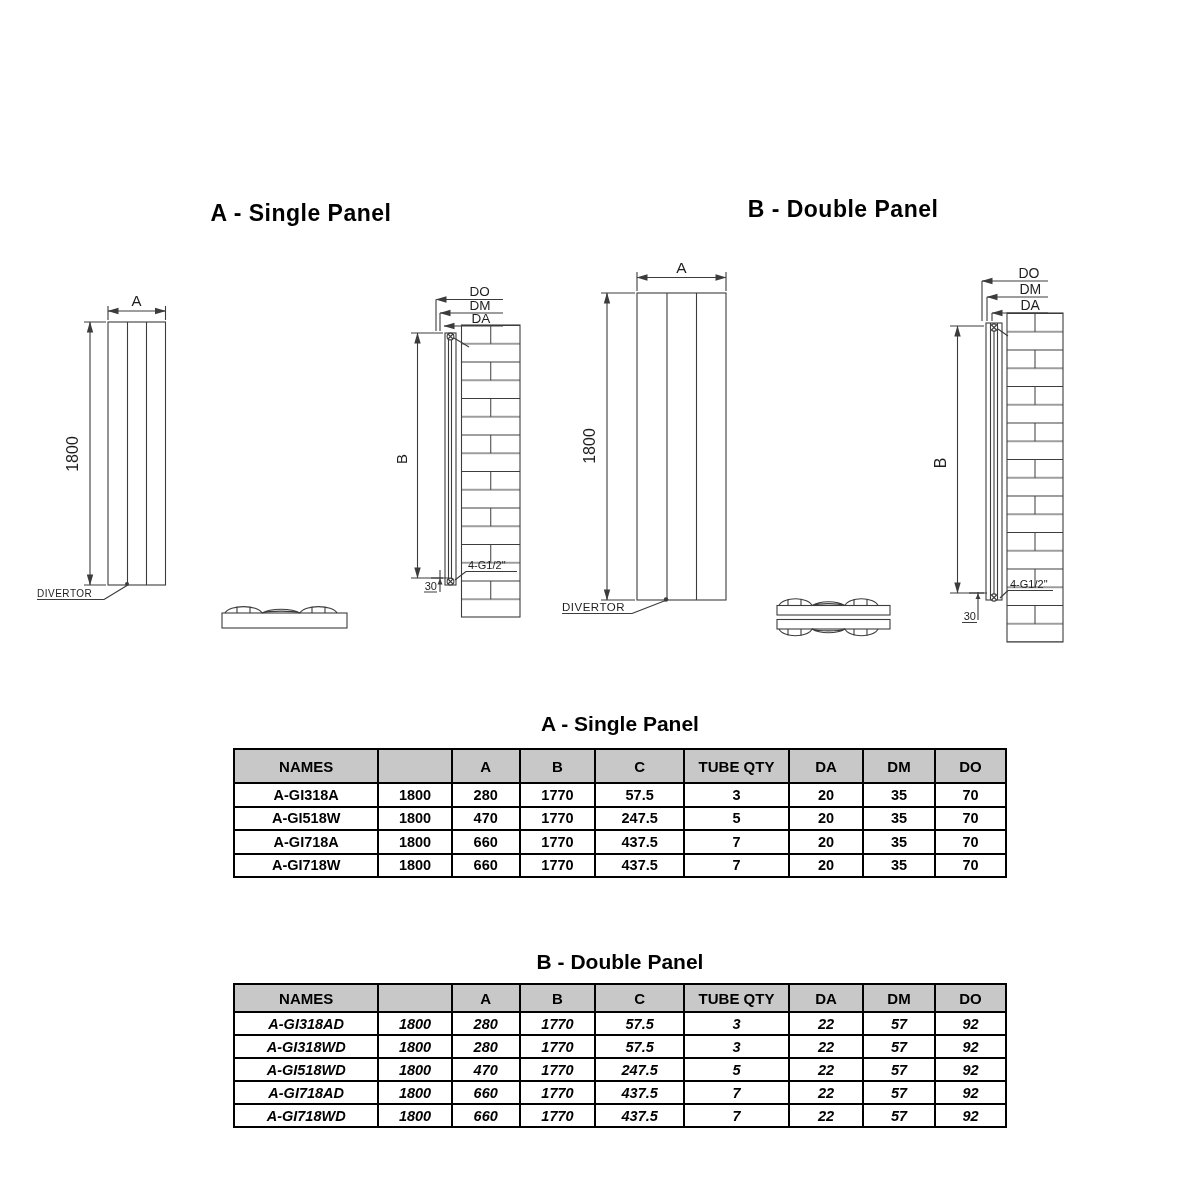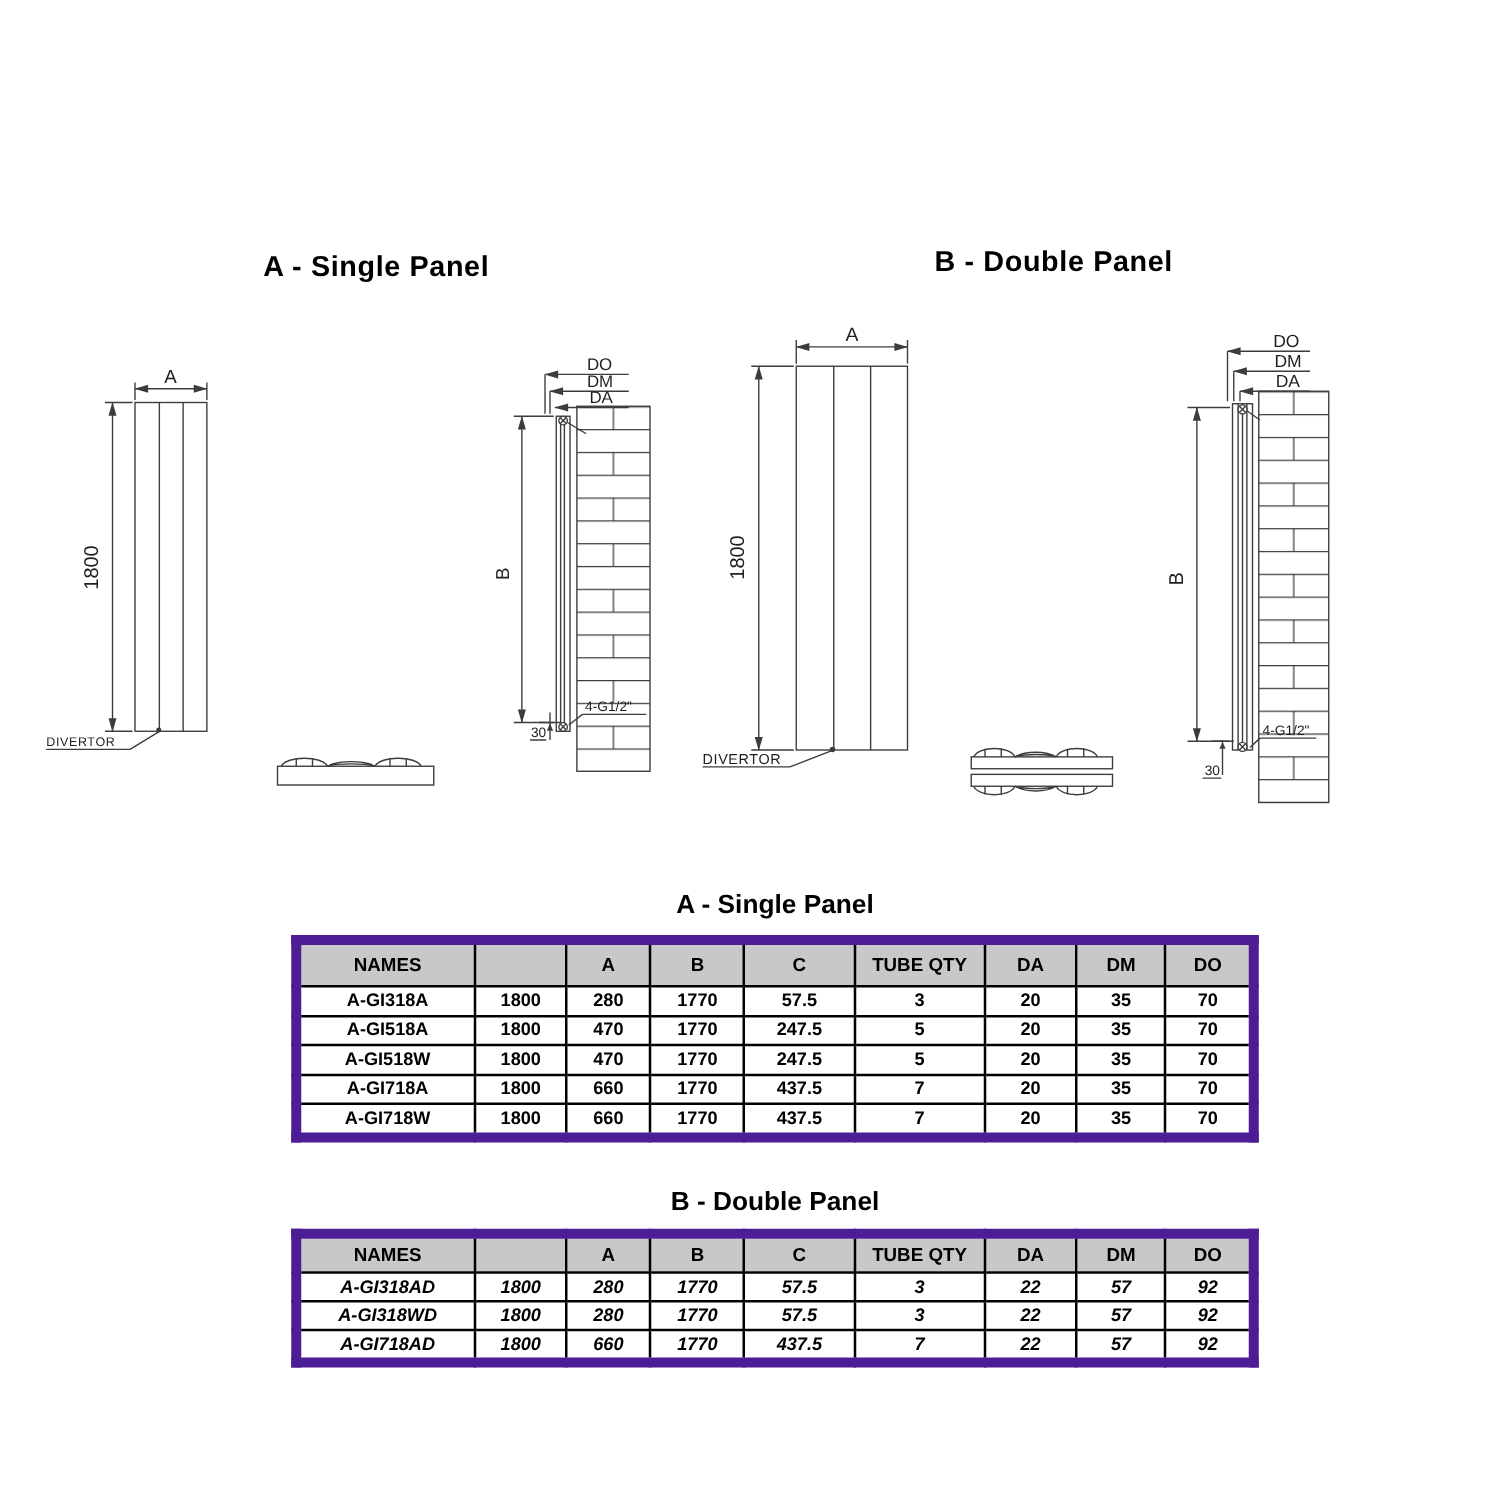--- a/index.html
+++ b/index.html
@@ -8,21 +8,21 @@
   .diagram-title{position:absolute;font-size:23px;font-weight:bold;text-align:center;
                  letter-spacing:.5px;color:#000;}
   #title-single{left:151px;top:200px;width:300px;}
   #title-double{left:693px;top:196px;width:300px;}
   .table-title{position:absolute;left:233px;width:774px;text-align:center;
                font-size:21px;font-weight:bold;}
   #tbl-title-1{top:712px;}
   #tbl-title-2{top:950px;}
   svg text{font-family:"Liberation Sans",sans-serif;fill:#1e1e1e;}
   table{position:absolute;border-collapse:collapse;table-layout:fixed;width:774px;
-        border:8px solid #4c1d95;text-align:center;font-weight:bold;}
+        border:1px solid #4c1d95;text-align:center;font-weight:bold;}
   #table-1{left:233px;top:748px;}
   #table-2{left:233px;top:983px;}
   th,td{border:2px solid #000;overflow:hidden;white-space:nowrap;padding:0;}
   th{background:#c8c8c8;font-size:15px;}
   td{font-size:14.5px;}
   #table-1 th{height:32px;}
   #table-1 td{height:21.5px;}
   #table-2 th{height:26px;}
   #table-2 td{height:21px;font-style:italic;}
 </style>
@@ -189,31 +189,20 @@
           <td>1800</td>
           <td>280</td>
           <td>1770</td>
           <td>57.5</td>
           <td>3</td>
           <td>20</td>
           <td>35</td>
           <td>70</td>
         </tr>
         <tr>
-          <td>A-GI518A</td>
-          <td>1800</td>
-          <td>470</td>
-          <td>1770</td>
-          <td>247.5</td>
-          <td>5</td>
-          <td>20</td>
-          <td>35</td>
-          <td>70</td>
-        </tr>
-        <tr>
           <td>A-GI518W</td>
           <td>1800</td>
           <td>470</td>
           <td>1770</td>
           <td>247.5</td>
           <td>5</td>
           <td>20</td>
           <td>35</td>
           <td>70</td>
         </tr>
@@ -286,26 +275,48 @@
           <td>1800</td>
           <td>280</td>
           <td>1770</td>
           <td>57.5</td>
           <td>3</td>
           <td>22</td>
           <td>57</td>
           <td>92</td>
         </tr>
         <tr>
+          <td>A-GI518WD</td>
+          <td>1800</td>
+          <td>470</td>
+          <td>1770</td>
+          <td>247.5</td>
+          <td>5</td>
+          <td>22</td>
+          <td>57</td>
+          <td>92</td>
+        </tr>
+        <tr>
           <td>A-GI718AD</td>
           <td>1800</td>
           <td>660</td>
           <td>1770</td>
           <td>437.5</td>
           <td>7</td>
           <td>22</td>
           <td>57</td>
           <td>92</td>
         </tr>
+        <tr>
+          <td>A-GI718WD</td>
+          <td>1800</td>
+          <td>660</td>
+          <td>1770</td>
+          <td>437.5</td>
+          <td>7</td>
+          <td>22</td>
+          <td>57</td>
+          <td>92</td>
+        </tr>
       </tbody>
     </table>
 
 </div>
 
 </body></html>

